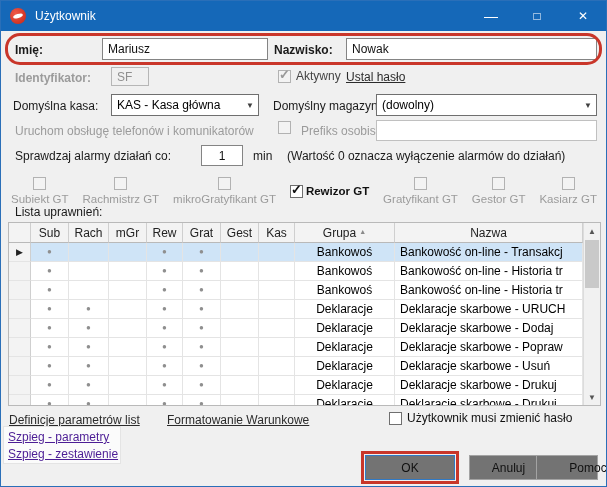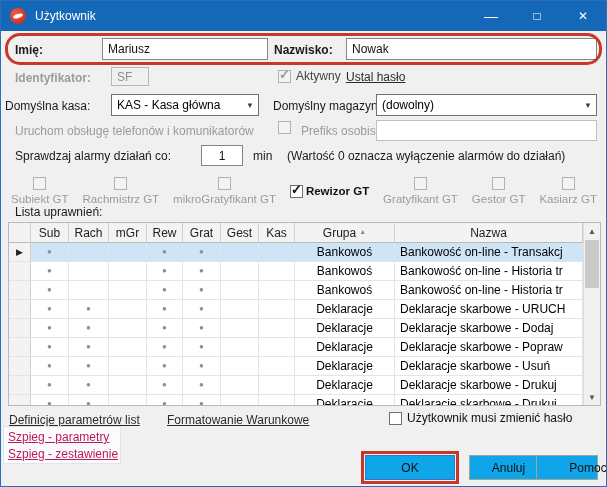--- a/index.html
+++ b/index.html
@@ -22,21 +22,21 @@
   input.text:disabled{background:#f0f0f0;border-color:#b6b6b6;color:#8f8f8f;}
   .combo{position:absolute;box-sizing:border-box;border:1px solid #6f6f6f;background:#fff;height:22px;
          display:flex;align-items:center;font-size:12px;padding-left:5px;cursor:default;}
   .combo .arr{margin-left:auto;width:16px;text-align:center;font-size:8px;color:#404040;}
   .cb{display:inline-block;width:13px;height:13px;border:1px solid #6f6f6f;background:#fff;position:relative;
       vertical-align:-2px;box-sizing:border-box;flex:0 0 auto;}
   .cb.checked::after{content:"✓";position:absolute;left:0;top:-4px;font-size:13px;font-weight:bold;color:#101010;}
   .cb.disabled{border-color:#b2b2b2;background:#f3f3f3;}
   .cb.disabled.checked::after{color:#9a9a9a;}
   .link{position:absolute;font-size:12px;text-decoration:underline;color:#2b2b2b;cursor:pointer;white-space:nowrap;}
-  .link.blue{color:#be185d;}
+  .link.blue{color:#4c1d95;}
   
   #programs-row{position:absolute;left:10px;right:9px;top:176px;display:flex;justify-content:space-between;align-items:center;}
   .prog-item{display:flex;align-items:center;gap:3px;font-size:11.5px;color:#111;white-space:nowrap;}
   .prog-item.off{color:#9b9b9b;flex-direction:column;}
   .prog-item .bold{font-weight:bold;}
   
   #grid{position:absolute;left:7px;top:221px;width:593px;height:184px;border:1px solid #b9b9b9;
         background:#fff;box-sizing:border-box;overflow:hidden;}
   #grid-inner{position:absolute;left:0;top:0;right:17px;bottom:0;overflow:hidden;}
   .hrow{display:flex;height:20px;}
@@ -54,21 +54,21 @@
   .c0{width:22px;flex:0 0 auto;}.c1{width:38px;flex:0 0 auto;}.c2{width:40px;flex:0 0 auto;}
   .c3{width:38px;flex:0 0 auto;}.c4{width:36px;flex:0 0 auto;}.c5{width:38px;flex:0 0 auto;}
   .c6{width:38px;flex:0 0 auto;}.c7{width:36px;flex:0 0 auto;}.c8{width:100px;flex:0 0 auto;}
   .c9{flex:1 1 auto;}
   
   #vscroll{position:absolute;right:0;top:0;bottom:0;width:17px;background:#f1f1f1;border-left:1px solid #dcdcdc;box-sizing:border-box;}
   .sb-arrow{position:absolute;left:0;width:16px;height:16px;display:flex;align-items:center;justify-content:center;font-size:8px;color:#555;}
   .sb-thumb{position:absolute;left:1px;width:14px;top:17px;height:48px;background:#c9c9c9;}
   
   .szpieg-panel{position:absolute;left:2px;top:425px;width:118px;height:38px;background:#fbfbfb;border:1px solid #e4e4e4;box-sizing:border-box;}
-  .btn{position:absolute;box-sizing:border-box;height:25px;background:#0ea5e9;border:1px solid #a3a3a3;
+  .btn{position:absolute;box-sizing:border-box;height:25px;background:#737373;border:1px solid #a3a3a3;
        font:12px "Liberation Sans",sans-serif;display:flex;align-items:center;justify-content:center;color:#111;cursor:pointer;}
   .ok-annot{position:absolute;left:360px;top:450px;border:3px solid #c9362a;padding:1px;background:transparent;}
   #btn-ok{position:relative;width:90px;height:25px;border:1px solid #3079c4;}
   .annot-top{position:absolute;left:4px;top:32px;width:597px;height:32px;border:3px solid #c9362a;
              border-radius:15px;box-sizing:border-box;pointer-events:none;}
   .chk-line{position:absolute;display:flex;align-items:center;gap:5px;font-size:12px;color:#111;white-space:nowrap;}
 </style>
 </head>
 <body>
 
@@ -91,21 +91,21 @@
   <div class="annot-top"></div>
 
   <div class="lbl b gray" style="left:14px;top:70px;">Identyfikator:</div>
   <input class="text" style="left: 110px; top: 66px; width: 38px; height: 19px;" disabled="" value="SF">
   <div class="chk-line" style="left:277px;top:68px;">
     <span class="cb checked disabled" id="cb-aktywny"></span>
     <span style="color:#444;">Aktywny</span>
   </div>
   <div class="link" style="left:345px;top:69px;">Ustal hasło</div>
 
-  <div class="lbl" style="left:4px;top:98px;">Domyślna kasa:</div>
+  <div class="lbl" style="left:12px;top:98px;">Domyślna kasa:</div>
   <div class="combo" style="left:110px;top:93px;width:148px;">
     <span>KAS - Kasa główna</span>
     <span class="arr">▼</span>
   </div>
   <div class="lbl" style="left:272px;top:98px;">Domyślny magazyn:</div>
   <div class="combo" style="left:375px;top:93px;width:221px;">
     <span>(dowolny)</span>
     <span class="arr">▼</span>
   </div>
 

